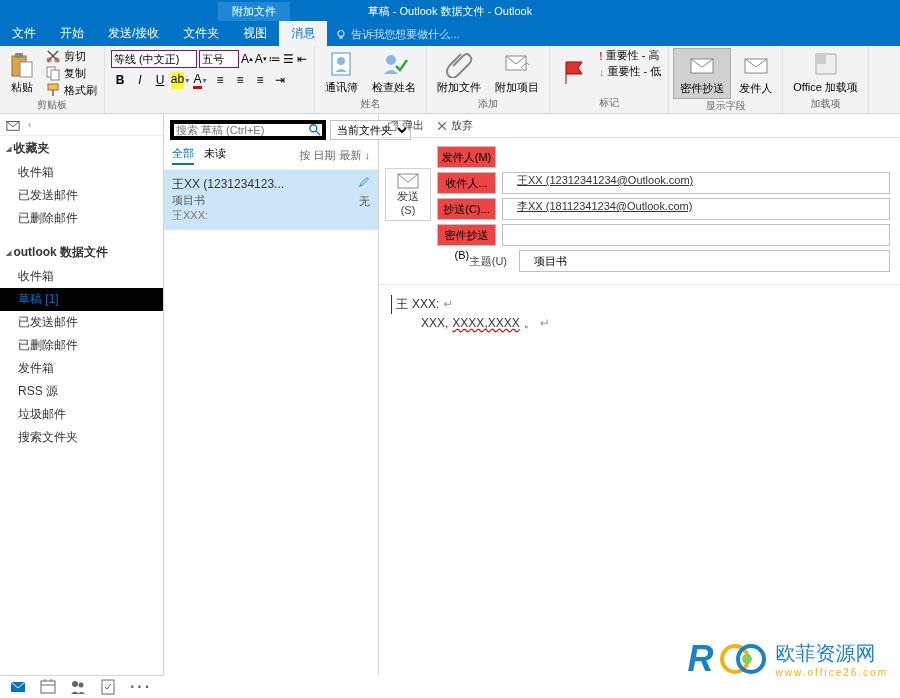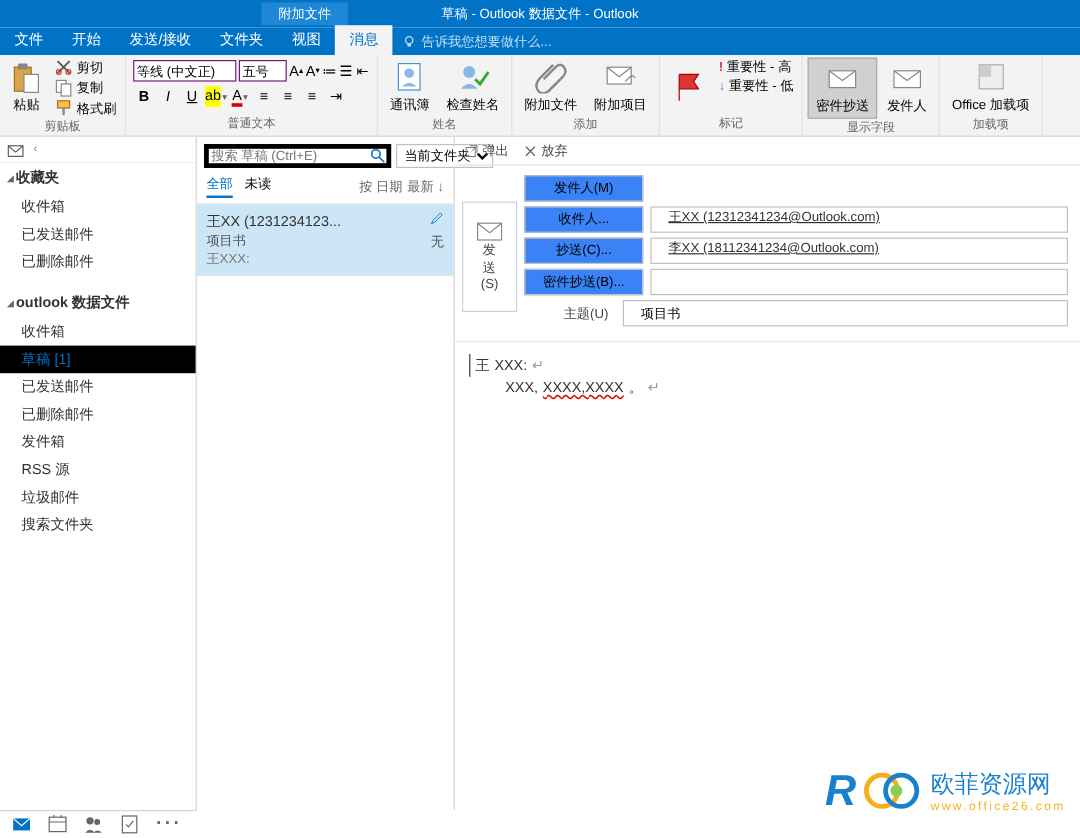--- a/index.html
+++ b/index.html
@@ -66,22 +66,22 @@
 .mail-preview { font-size: 11px; color: #777; }
 .mail-flag { position: absolute; right: 8px; top: 6px; color: #0173c7; }
 .mail-date { position: absolute; right: 8px; top: 24px; font-size: 11px; color: #555; }
 
 
 .readpane { flex: 1; display: flex; flex-direction: column; }
 .read-toolbar { height: 24px; border-bottom: 1px solid #e0e0e0; display: flex; align-items: center; padding: 0 8px; gap: 12px; font-size: 11px; color: #444; }
 .read-tb-item { display: flex; align-items: center; gap: 3px; }
 .compose-head { padding: 8px 10px 8px 6px; border-bottom: 1px solid #e8e8e8; }
 .compose-row { display: flex; align-items: center; gap: 6px; margin-bottom: 4px; }
-.send-cell { display: flex; flex-direction: column; align-items: center; justify-content: center; width: 46px; padding: 16px; border: 1px solid #d0d0d0; font-size: 11px; color: #444; }
-.field-btn { width: 99px; height: 22px; border: 1px solid #c0c0c0; background: #3b82f6; font-size: 11px; text-align: center; line-height: 20px; }
+.send-cell { display: flex; flex-direction: column; align-items: center; justify-content: center; width: 46px; padding: 4px; border: 1px solid #d0d0d0; font-size: 11px; color: #444; }
+.field-btn { width: 59px; height: 22px; border: 1px solid #c0c0c0; background: #ef4444; font-size: 11px; text-align: center; line-height: 20px; }
 .field-label { width: 76px; font-size: 11px; text-align: right; padding-right: 6px; color: #444; }
 .field-input { flex: 1; height: 22px; border: 1px solid #c0c0c0; font-size: 11px; padding: 0 14px; }
 .field-input .addr { text-decoration: underline; color: #333; }
 .compose-grid { display: flex; gap: 6px; }
 .compose-fields { flex: 1; }
 .compose-body { flex: 1; padding: 10px 12px; font-size: 12px; color: #333; line-height: 1.6; }
 .body-line { display: flex; gap: 4px; }
 .redwave { text-decoration: underline wavy #d00; }
 .cursor-mark { border-left: 1px solid #333; }
 
@@ -180,21 +180,20 @@
           </span>
         <span class="fmt-btn dropdown-arrow">
             <span style="border-bottom:3px solid #d00">A</span>
           </span>
         <span class="fmt-btn">≡</span>
         <span class="fmt-btn">≡</span>
         <span class="fmt-btn">≡</span>
         <span class="fmt-btn">⇥</span>
       </div>
     </div>
-    <div class="ribbon-group-label">普通文本</div>
   </div>
 
   <div class="ribbon-group">
     <div class="ribbon-items">
       <div class="ribbon-big">
         <svg class="ribbon-icon-lg" viewBox="0 0 28 28">
             <rect x="4" y="3" width="18" height="22" fill="#fff" stroke="#4a90d9"></rect>
             <circle cx="13" cy="11" r="4" fill="#8ab8e6"></circle>
             <path d="M7 22 Q13 16 19 22" fill="#8ab8e6"></path>
           </svg>

